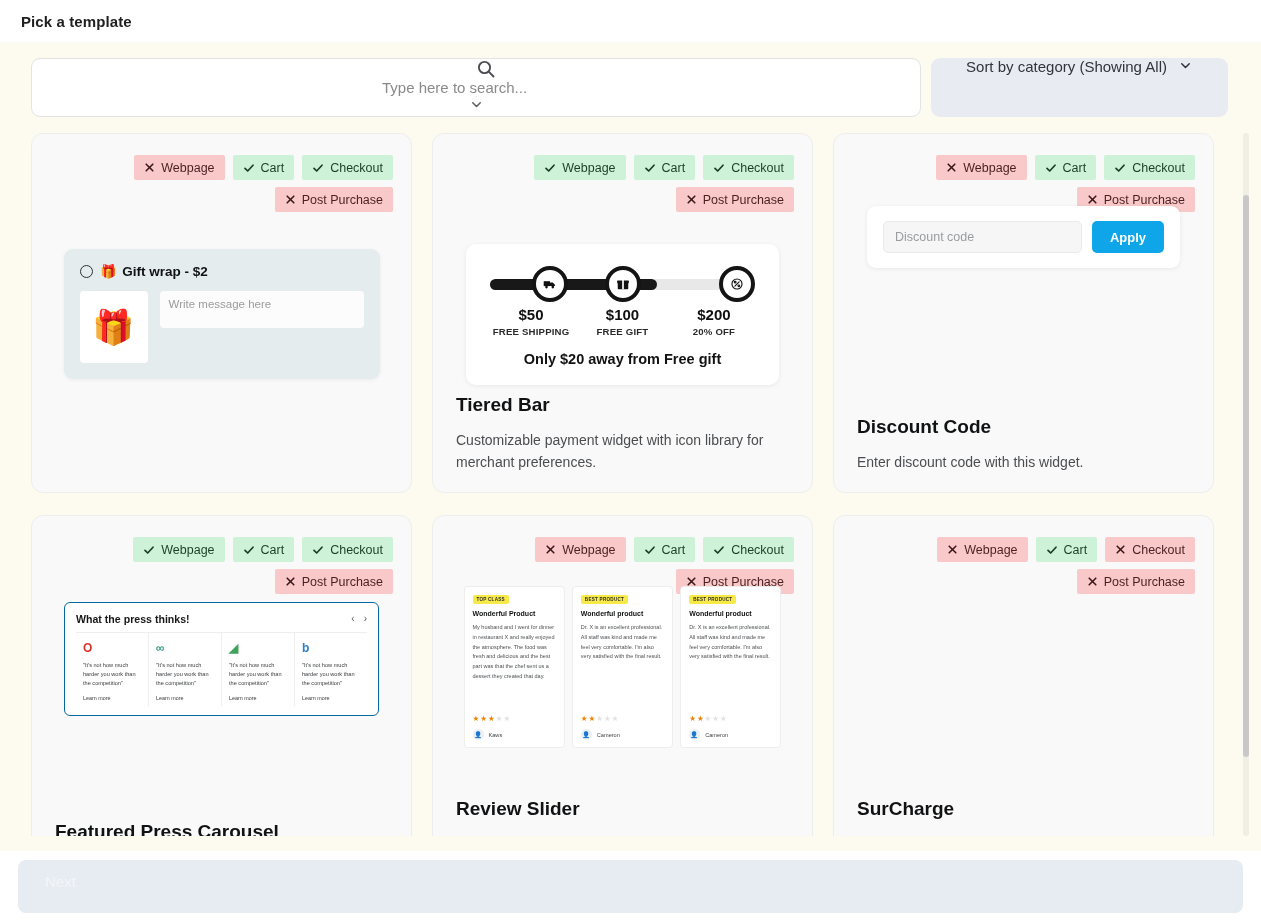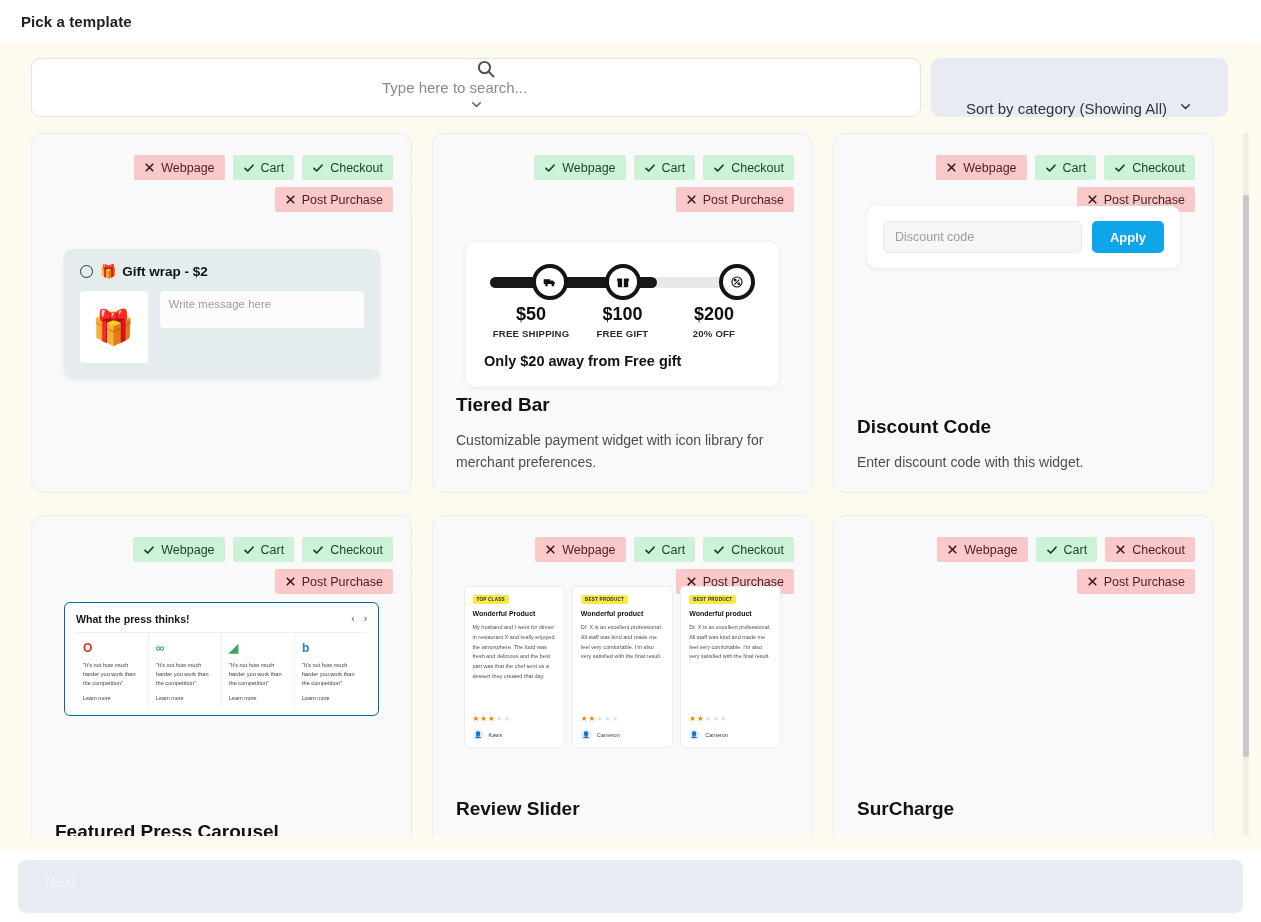--- a/index.html
+++ b/index.html
@@ -41,21 +41,21 @@
     margin-left:11px;
   }
   .search-input::placeholder { color:#8a8a8a; }
   .search-divider { width:1px; height:34px; background:#e0e0e0; }
   .search-caret {
     width:46px; height:100%; display:flex; align-items:center; justify-content:center;
     cursor:pointer;
   }
   .sortbtn {
     width:297px; height:59px; background:#e8ecf2; border-radius:9px;
-    display:flex; align-items:flex-end; justify-content:center; gap:11px;
+    display:flex; align-items:flex-start; justify-content:center; gap:11px;
     font-size:15px; color:#31343a; cursor:pointer; border:none;
     font-family:"Liberation Sans", sans-serif;
   }
 
   
   .grid-wrap {
     position:absolute; left:31px; top:91px; width:1199px; height:703px;
     overflow:hidden;
   }
   .grid {
@@ -139,23 +139,23 @@
   .tb-node {
     position:absolute; top:0; width:36px; height:36px; border-radius:50%;
     background:#fff; border:4px solid #141414;
     display:flex; align-items:center; justify-content:center;
   }
   .tb-node.n1 { left:16%; }
   .tb-node.n2 { left:calc(50% - 18px); }
   .tb-node.n3 { left:auto; right:0; }
   .tb-labels { display:flex; justify-content:space-between; padding:0 2px; }
   .tb-col { text-align:center; width:33%; }
-  .tb-amt { font-size:18px; font-weight:bold; color:#0f0f0f; margin-bottom:3px; }
+  .tb-amt { font-size:15px; font-weight:bold; color:#0f0f0f; margin-bottom:3px; }
   .tb-cap { font-size:9.6px; font-weight:bold; color:#2b2b2b; letter-spacing:.2px; }
-  .tb-msg { font-size:14.5px; font-weight:bold; color:#121212; margin-top:14px; }
+  .tb-msg { text-align:center; font-size:14.5px; font-weight:bold; color:#121212; margin-top:14px; }
 
   
   .dc {
     width:313px; background:#fff; border-radius:9px; padding:15px 16px;
     box-shadow:0 1px 5px rgba(0,0,0,.07); display:flex; gap:10px; align-items:center;
   }
   .dc-input {
     flex:1; height:32px; background:#f6f6f6; border:1px solid #eaeaea; border-radius:5px;
     display:flex; align-items:center; padding:0 11px; font-size:12.5px; color:#9a9c9e;
   }

